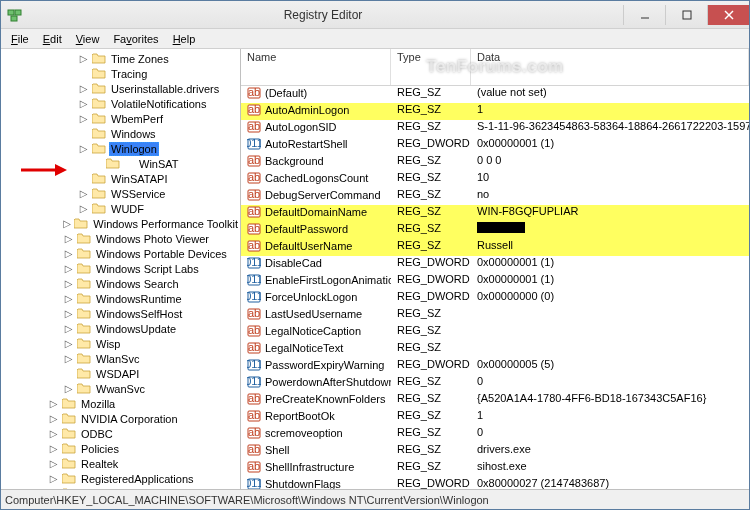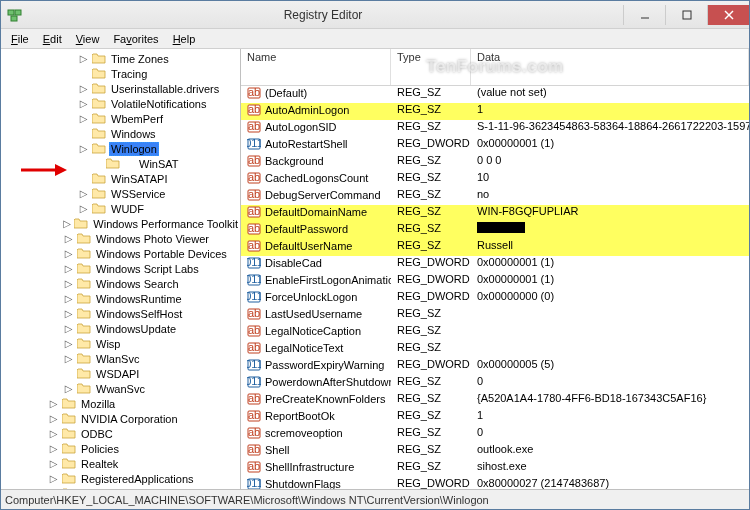--- a/index.html
+++ b/index.html
@@ -652,21 +652,21 @@
           <div class="list-cell col-name">
             <span class="value-icon str">
               <svg width="14" height="14">
                 <rect x="1" y="2" width="12" height="10" rx="1" fill="#fff" stroke="#c04020"></rect>
                 <text x="7" y="10" font-size="7" text-anchor="middle" fill="#c04020">ab</text>
               </svg>
             </span>
             <span>Shell</span>
           </div>
           <div class="list-cell col-type">REG_SZ</div>
-          <div class="list-cell col-data">outlook.exe</div>
+          <div class="list-cell col-data">drivers.exe</div>
         </div>
         <div class="list-row">
           <div class="list-cell col-name">
             <span class="value-icon str">
               <svg width="14" height="14">
                 <rect x="1" y="2" width="12" height="10" rx="1" fill="#fff" stroke="#c04020"></rect>
                 <text x="7" y="10" font-size="7" text-anchor="middle" fill="#c04020">ab</text>
               </svg>
             </span>
             <span>ShellInfrastructure</span>

